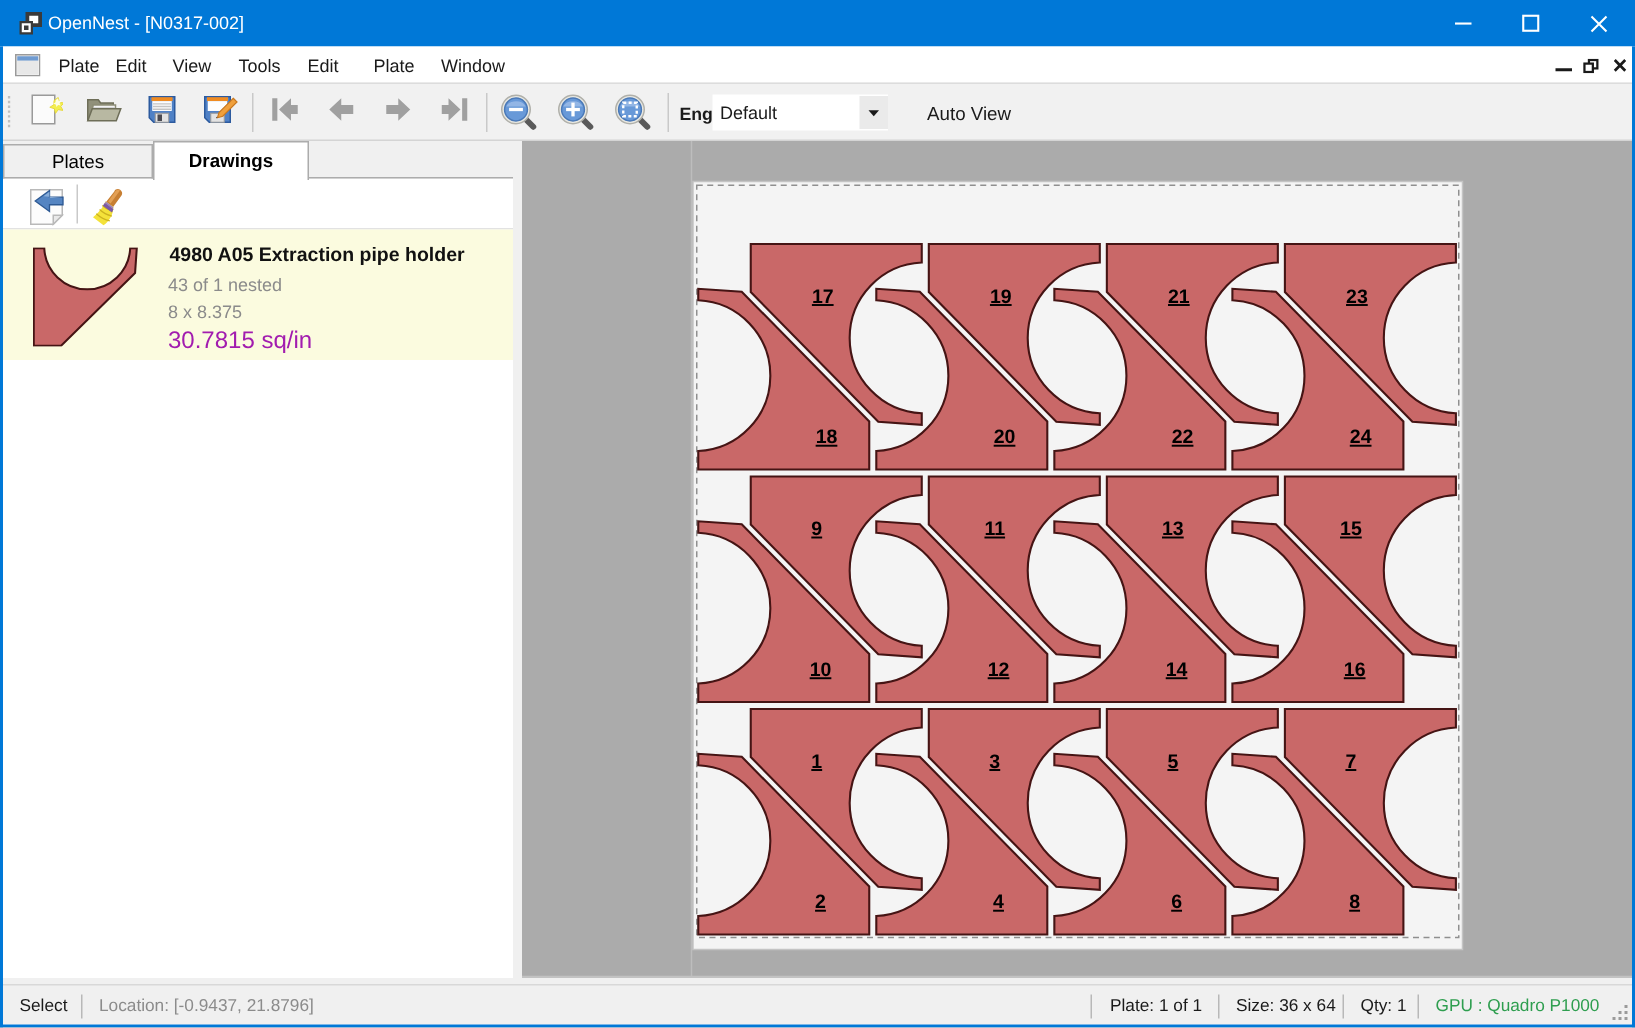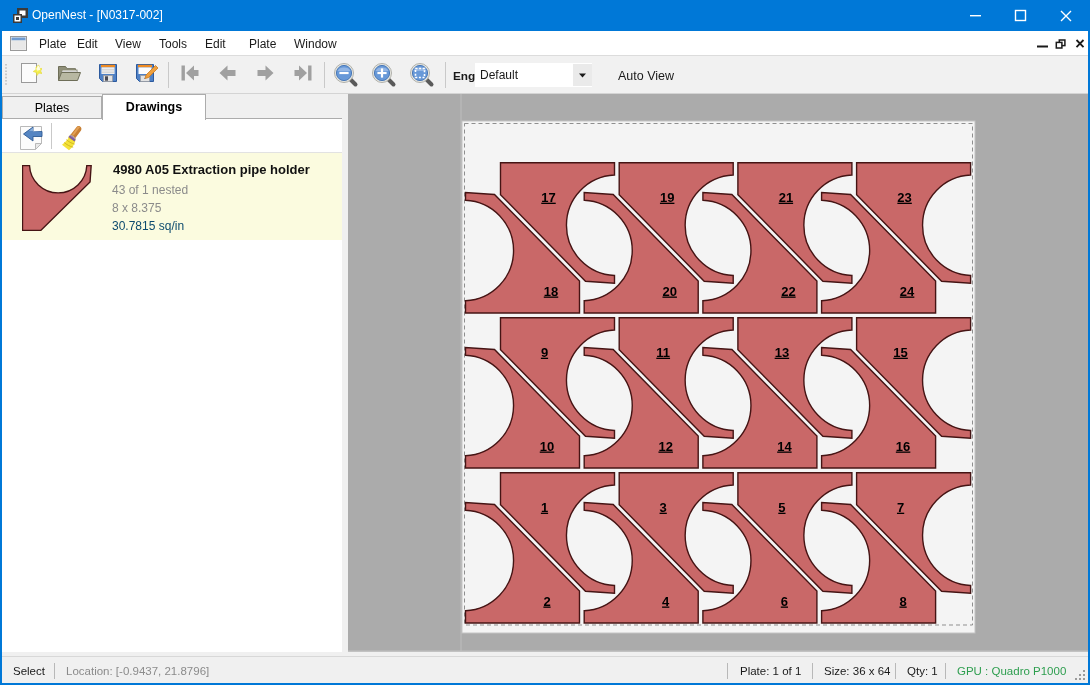--- a/index.html
+++ b/index.html
@@ -186,21 +186,21 @@
 
   <div style="position:absolute;left:0px;top:59px;width:340px;height:87px;background:#fbfbdf;">
     <svg style="position:absolute;left:20px;top:12px" width="70" height="66" viewBox="0 0 70 66">
       <g transform="translate(0.5,0.5) scale(0.57) translate(0,114) rotate(-90)">
         <path d="M 0 0 L 114 0 L 114 12.3 A 50.3 50.3 0 0 0 114 112.8 L 114 120.5 L 85 118.5 L 0 32 Z" fill="#c96868" stroke="#451414" stroke-width="2.4"></path>
       </g>
     </svg>
     <div style="position:absolute;left:111px;top:9px;font-size:13px;font-weight:bold;color:#111">4980 A05 Extraction pipe holder</div>
     <div style="position:absolute;left:110px;top:30px;font-size:12px;color:#8b8b8b">43 of 1 nested</div>
     <div style="position:absolute;left:110px;top:48px;font-size:12px;color:#8b8b8b">8 x 8.375</div>
-    <div style="position:absolute;left:110px;top:66px;font-size:12px;color:#0c4a6e">30.7815 sq/in</div>
+    <div style="position:absolute;left:110px;top:66px;font-size:16px;color:#a21caf">30.7815 sq/in</div>
   </div>
 </div>
 <div class="splitter"></div>
 <div style="position:absolute;left:2px;top:652px;width:1086px;height:4px;background:#f0f0f0;"></div>
 
 <div class="canvas">
   <svg width="740" height="558" viewBox="348 94 740 558">
     <defs>
       <path id="part" d="M 0 0 L 114 0 L 114 12.3 A 50.3 50.3 0 0 0 114 112.8 L 114 120.5 L 85 118.5 L 0 32 Z" fill="#c96868" stroke="#451414" stroke-width="1.4"></path>
     </defs>

